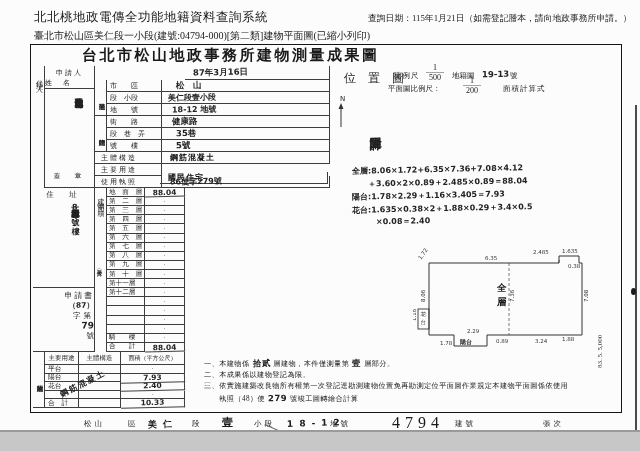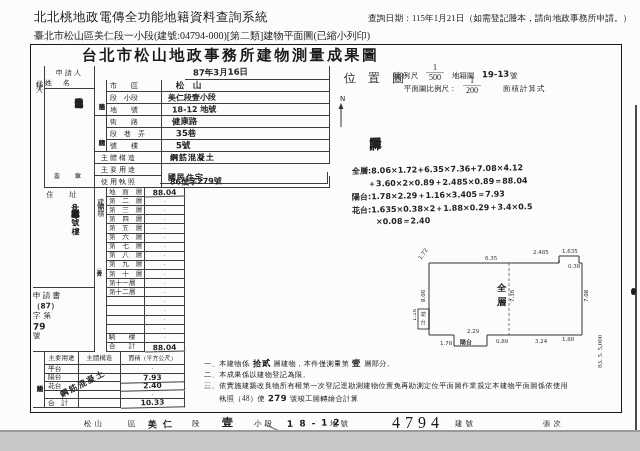--- a/index.html
+++ b/index.html
@@ -44,21 +44,21 @@
     <div style="font-size:7px;letter-spacing:2px;border-bottom:1px solid #3d3d3d;">姓　名</div>
     <div class="v hw" style="margin:3px auto 0;height:78px;width:34px;font-size:8.5px;line-height:15px;">台北市政府國民住宅處</div>
     <div style="text-align:center;font-size:6.5px;letter-spacing:4px;margin-top:2px;">蓋　章</div>
   </div>
 
   <div class="r br bb" style="left:33px;top:188px;width:62px;height:100px;">
     <div style="text-align:center;font-size:7.5px;letter-spacing:4px;padding-top:2px;">住　址</div>
     <div class="v hw" style="margin:3px auto 0;height:82px;width:38px;font-size:8px;line-height:16px;">台北市羅斯福路一段8號4樓</div>
   </div>
 
-  <div class="r br bb" style="left:33px;top:288px;width:62px;height:64px;text-align:left;">
+  <div class="r br bb" style="left:33px;top:288px;width:62px;height:64px;text-align:right;">
     <div style="font-size:7.8px;letter-spacing:2px;padding-top:2px;">申請書</div>
     <div class="hw" style="font-size:7.5px;">（87）</div>
     <div style="font-size:7.5px;letter-spacing:3px;">字第</div>
     <div class="hw" style="font-size:9px;">79</div>
     <div style="font-size:7.5px;">號</div>
   </div>
 
   <div class="r br bb cell" style="left:185px;top:66px;width:145px;height:14px;">
     <span class="hw" style="font-size:8.5px;margin-left:8px;">87年3月16日</span>
   </div>
@@ -173,21 +173,21 @@
   <div class="r" style="left:336px;top:70px;font-size:12px;margin-left:8px;">位　置　圖</div>
   <div class="r" style="left:394px;top:71px;font-size:7.5px;letter-spacing:1px;">比例尺</div>
   <div class="r fr" style="left:426px;top:63px;">
     <div>1</div>
     <div class="den">500</div>
   </div>
   <div class="r" style="left:452px;top:71px;font-size:7.5px;">地籍圖</div>
   <div class="r hw" style="left:482px;top:69px;font-size:8.5px;">19-13</div>
   <div class="r" style="left:510px;top:71px;font-size:7.5px;">號</div>
 
-  <div class="r" style="left:404px;top:76px;font-size:7.5px;top:84px;">平面圖比例尺：</div>
+  <div class="r" style="left:388px;top:76px;font-size:7.5px;top:84px;">平面圖比例尺：</div>
   <div class="r fr" style="left:463px;top:76px;">
     <div>1</div>
     <div class="den">200</div>
   </div>
   <div class="r" style="left:503px;top:84px;font-size:7.5px;letter-spacing:1px;">面積計算式</div>
 
   <div class="r" style="left:335px;top:93px;">
     <svg width="14" height="36" viewBox="0 0 14 36">
       <text x="5" y="8" font-size="7" fill="#222">N</text>
       <line x1="6" y1="12" x2="6" y2="34" stroke="#333" stroke-width="1"></line>

